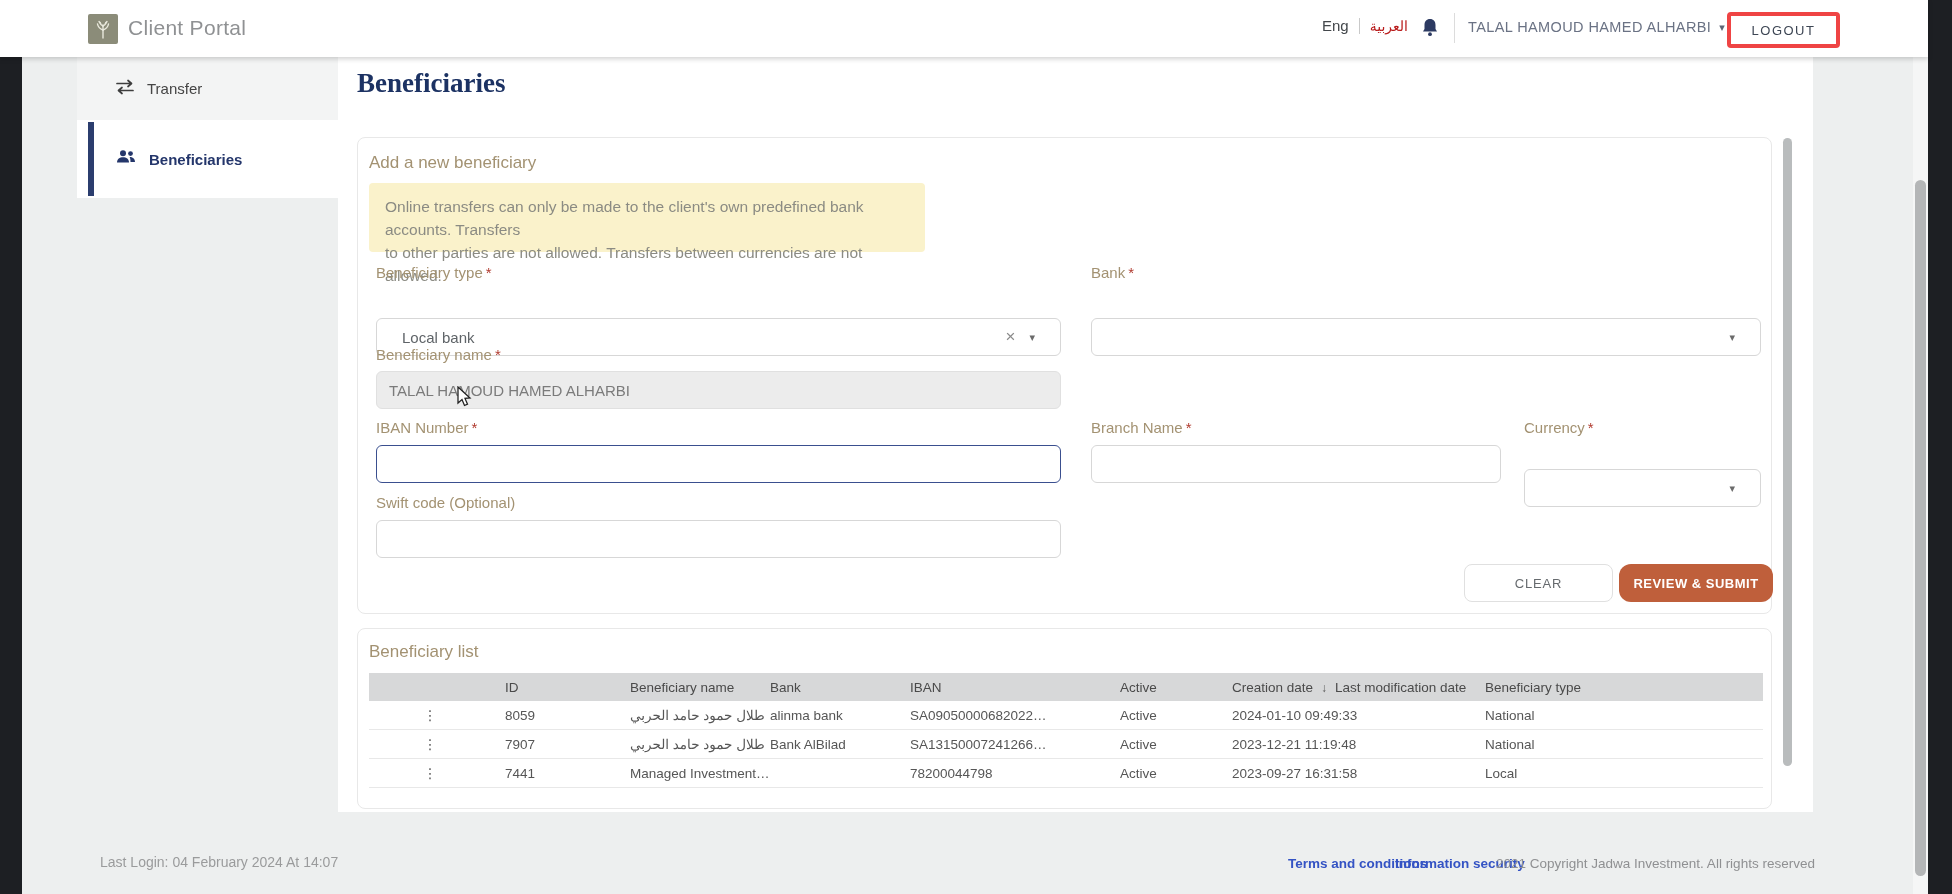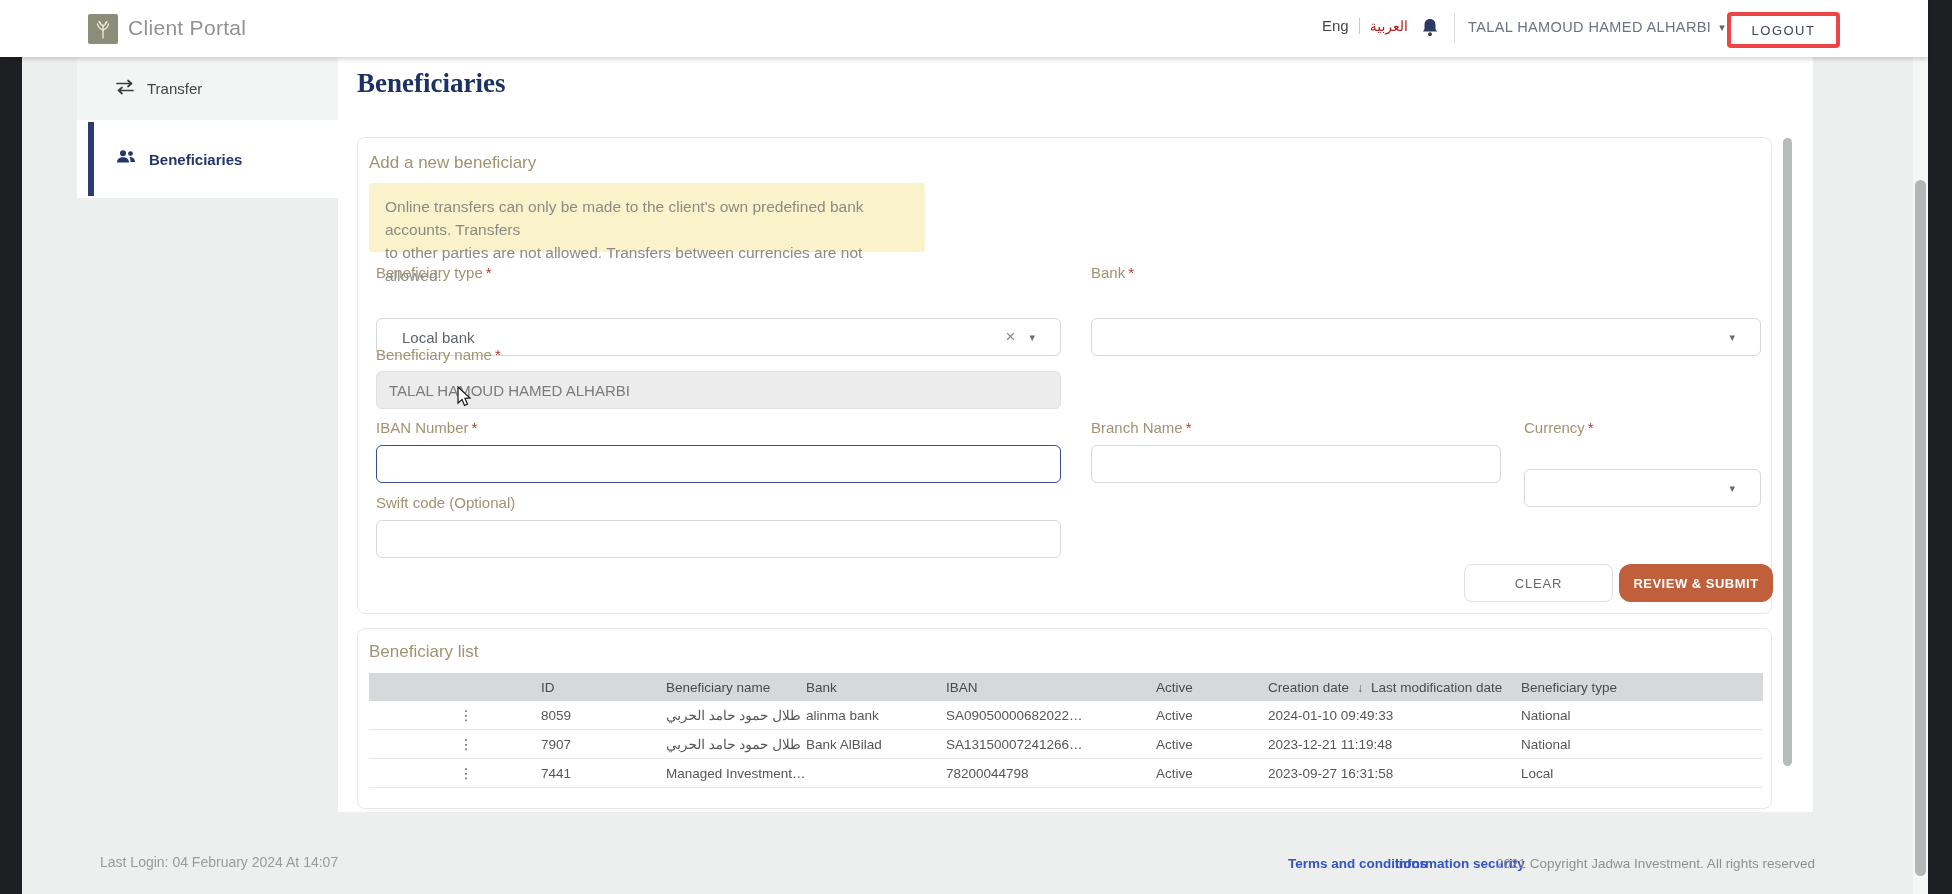--- a/index.html
+++ b/index.html
@@ -72,21 +72,21 @@
   .btn-clear { position:absolute; left:1106px; top:426px; width:149px; height:38px; background:#fff;
                border:1px solid #e0e0e0; border-radius:8px; font-size:13px; color:#666a6e;
                letter-spacing:.8px; display:flex; align-items:center; justify-content:center; }
   .btn-submit { position:absolute; left:1261px; top:426px; width:154px; height:38px; background:#bf5f3b;
                 border:none; border-radius:12px; font-size:13px; color:#ffffff; font-weight:600;
                 letter-spacing:.5px; display:flex; align-items:center; justify-content:center; }
 
   
   .tbl { position:absolute; left:11px; top:44px; width:1394px; }
   .tr { display:grid; grid-template-columns:122px 125px 140px 140px 210px 112px 103px 150px 292px;
-        align-items:center;padding-left:36px; }
+        align-items:center; }
   .thead { background:#d7d8d9; height:28px; font-size:13.5px; color:#4a4a4a; }
   .tbody-row { height:29px; border-bottom:1px solid #e8e8e8; font-size:13.5px; color:#565656; background:#fff; }
   .td, .th { padding-left:14px; white-space:nowrap; }
   .kebab-cell { text-align:center; padding-left:0; }
   .sort-ic { font-size:12px; color:#5a5a5a; margin-left:8px; }
   .date-cell { overflow:visible; }
 
   
   .foot-login { left:100px; top:854px; font-size:14px; color:#9a9b9c; }
   .foot-link1 { left:1288px; top:856px; font-size:13.5px; font-weight:600; color:#3453c4; }

